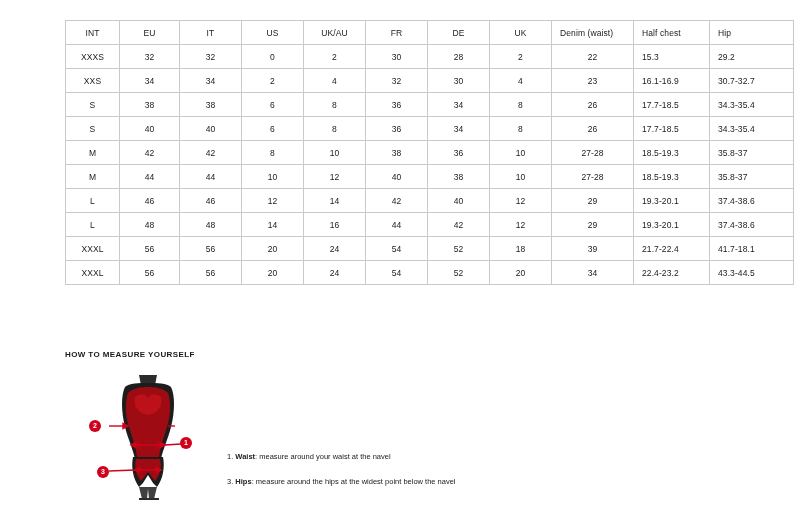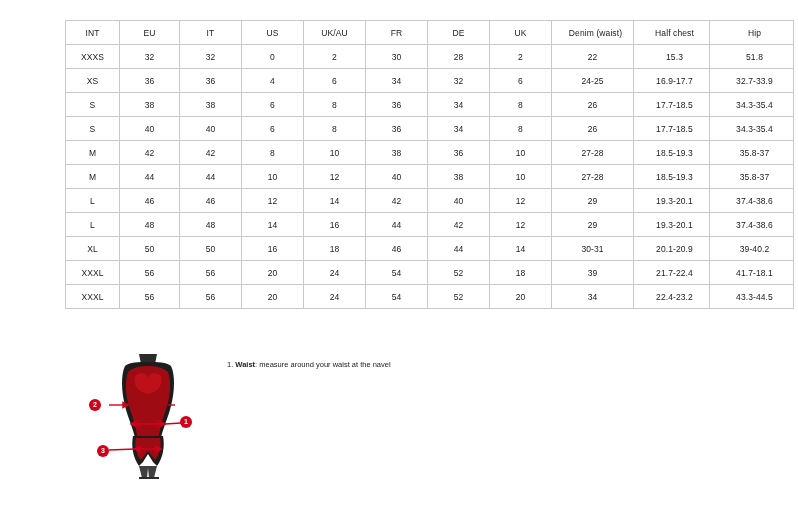--- a/index.html
+++ b/index.html
@@ -43,21 +43,21 @@
     vertical-align: middle;
     color: #1a1a1a;
     padding: 0 2px;
     letter-spacing: 0.1px;
   }
   table.size-table th {
     font-weight: normal;
   }
   table.size-table td.left-pad,
   table.size-table th.left-pad {
-    text-align: center;
+    text-align: left;
     padding-left: 8px;
   }
   
   col.c0 { width: 54px; }
   col.c1 { width: 60px; }
   col.c2 { width: 62px; }
   col.c3 { width: 62px; }
   col.c4 { width: 62px; }
   col.c5 { width: 62px; }
   col.c6 { width: 62px; }
@@ -75,21 +75,21 @@
   }
   .measure-title {
     font-size: 8px;
     font-weight: bold;
     letter-spacing: 0.4px;
     color: #1a1a1a;
     margin-bottom: 12px;
   }
   .measure-body {
     display: flex;
-    align-items: flex-start;
+    align-items: flex-end;
   }
   .figure-box {
     width: 110px;
     height: 130px;
     position: relative;
     margin-left: 30px;
   }
   .notes {
     margin-left: 22px;
     padding-top: 10px;
@@ -165,34 +165,34 @@
           <td>XXXS</td>
           <td>32</td>
           <td>32</td>
           <td>0</td>
           <td>2</td>
           <td>30</td>
           <td>28</td>
           <td>2</td>
           <td>22</td>
           <td class="left-pad">15.3</td>
-          <td class="left-pad">51.8</td>
-        </tr>
-        <tr>
-          <td>XS</td>
-          <td>36</td>
-          <td>36</td>
+          <td class="left-pad">29.2</td>
+        </tr>
+        <tr>
+          <td>XXS</td>
+          <td>34</td>
+          <td>34</td>
+          <td>2</td>
           <td>4</td>
-          <td>6</td>
-          <td>34</td>
           <td>32</td>
-          <td>6</td>
-          <td>24-25</td>
-          <td class="left-pad">16.9-17.7</td>
-          <td class="left-pad">32.7-33.9</td>
+          <td>30</td>
+          <td>4</td>
+          <td>23</td>
+          <td class="left-pad">16.1-16.9</td>
+          <td class="left-pad">30.7-32.7</td>
         </tr>
         <tr>
           <td>S</td>
           <td>38</td>
           <td>38</td>
           <td>6</td>
           <td>8</td>
           <td>36</td>
           <td>34</td>
           <td>8</td>
@@ -259,33 +259,20 @@
           <td>14</td>
           <td>16</td>
           <td>44</td>
           <td>42</td>
           <td>12</td>
           <td>29</td>
           <td class="left-pad">19.3-20.1</td>
           <td class="left-pad">37.4-38.6</td>
         </tr>
         <tr>
-          <td>XL</td>
-          <td>50</td>
-          <td>50</td>
-          <td>16</td>
-          <td>18</td>
-          <td>46</td>
-          <td>44</td>
-          <td>14</td>
-          <td>30-31</td>
-          <td class="left-pad">20.1-20.9</td>
-          <td class="left-pad">39-40.2</td>
-        </tr>
-        <tr>
           <td>XXXL</td>
           <td>56</td>
           <td>56</td>
           <td>20</td>
           <td>24</td>
           <td>54</td>
           <td>52</td>
           <td>18</td>
           <td>39</td>
           <td class="left-pad">21.7-22.4</td>
@@ -302,20 +289,21 @@
           <td>20</td>
           <td>34</td>
           <td class="left-pad">22.4-23.2</td>
           <td class="left-pad">43.3-44.5</td>
         </tr>
       </tbody>
     </table>
   </div>
 
   <div class="measure-section">
+    <div class="measure-title">HOW TO MEASURE YOURSELF</div>
     <div class="measure-body">
 
       <div class="figure-box">
         <svg class="mann" width="110" height="130" viewBox="0 0 110 130">
 
           <path d="M44 4 L62 4 L60 14 L46 14 Z" fill="#2b2b2b"></path>
 
           <path d="M30 16 C34 12 44 12 53 12 C62 12 72 12 76 16 C80 24 80 40 76 56
                    C73 68 68 78 66 88 L40 88 C38 78 33 68 30 56 C26 40 26 24 30 16 Z" fill="#1d1d1d"></path>
 
@@ -361,18 +349,22 @@
         <div class="badge badge-1">1</div>
         <div class="badge badge-2">2</div>
         <div class="badge badge-3">3</div>
       </div>
 
       <div class="notes">
         <div class="note">
           <span>1.</span>
           <b>Waist</b><span>: measure around your waist at the navel</span>
         </div>
+        <div class="note">
+          <span>3.</span>
+          <b>Hips</b><span>: measure around the hips at the widest point below the navel</span>
+        </div>
       </div>
 
     </div>
   </div>
 
 </div>
 
 </body></html>

